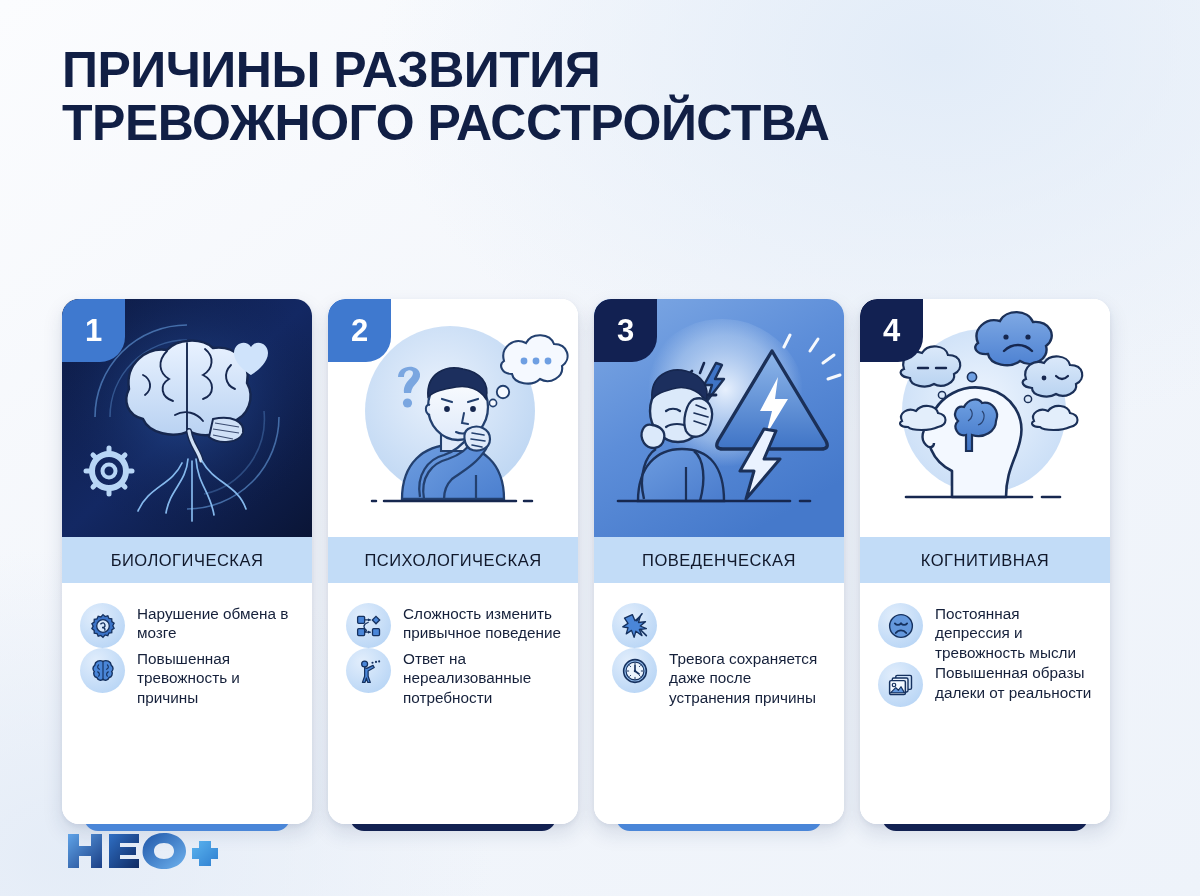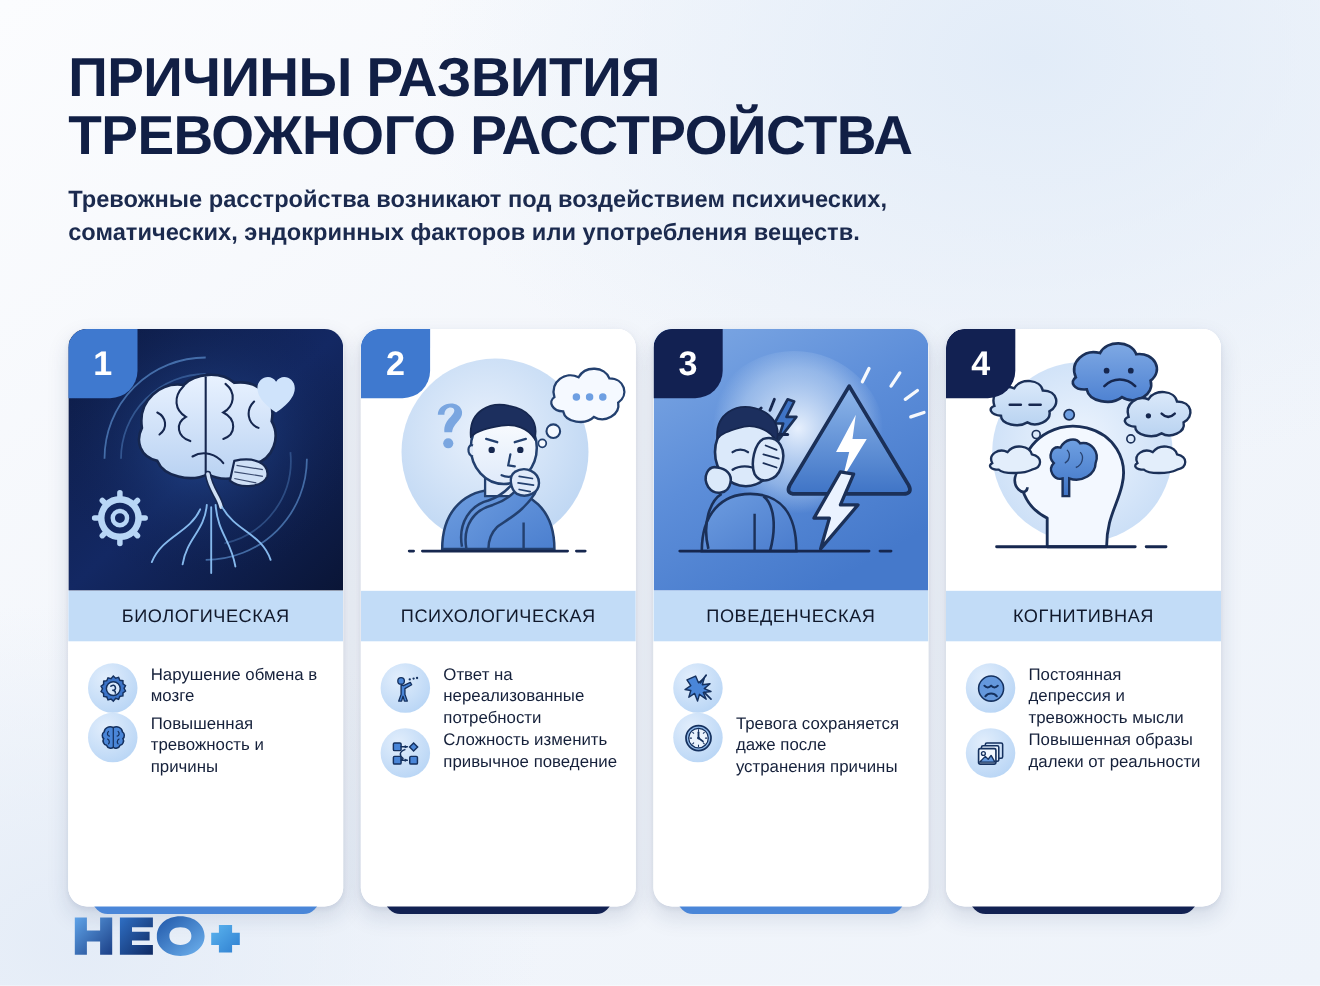--- a/index.html
+++ b/index.html
@@ -87,24 +87,20 @@
 </head>
 <body>
 
 <div class="page">
 
   <div class="header">
     <h1 class="title">
       <span>ПРИЧИНЫ РАЗВИТИЯ</span>
       <span class="l2">ТРЕВОЖНОГО РАССТРОЙСТВА</span>
     </h1>
-    <p class="subtitle">
-      <span>Тревожные расстройства возникают под воздействием психических,</span>
-      <span class="s2">соматических, эндокринных факторов или употребления веществ.</span>
-    </p>
   </div>
 
   <div class="cards">
 
     <div class="card">
       <div class="underbar" style="background:#4a86d8"></div>
       <div class="card-inner">
         <div class="illus">
           <svg viewBox="0 0 250 238" preserveAspectRatio="xMidYMid slice">
             <defs>
@@ -298,53 +294,53 @@
             <span>2</span>
           </div>
         </div>
         <div class="label-band">
           <span>ПСИХОЛОГИЧЕСКАЯ</span>
         </div>
         <div class="bullets">
           <div class="bullet">
             <span class="bullet-icon">
               <svg viewBox="0 0 32 32">
-                <g fill="#4a86d8" stroke="#15315f" stroke-width="1.4" stroke-linejoin="round">
-                  <circle cx="11" cy="8" r="3.4"></circle>
-                  <path d="M11 12 L11 22 L8.5 29 L11.5 29 L13 24 L14.5 29 L17.5 29 L15 22 L15 16 L22 12 L20.6 9.6 L13.5 13 Z"></path>
-                </g>
-                <g fill="#15315f">
-                  <circle cx="20" cy="6.5" r="1.2"></circle>
-                    <circle cx="24" cy="5.6" r="1.2"></circle>
-                    <circle cx="27.6" cy="5" r="1.2"></circle>
-                </g>
-              </svg>
-            </span>
-            <span class="bullet-text">Ответ на нереализованные потребности</span>
-          </div>
-          <div class="bullet">
-            <span class="bullet-icon">
-              <svg viewBox="0 0 32 32">
                 <rect x="3" y="5" width="8" height="8" rx="1.2" fill="#4a86d8" stroke="#15315f" stroke-width="1.5"></rect>
                 <rect x="3" y="19" width="8" height="8" rx="1.2" fill="#4a86d8" stroke="#15315f" stroke-width="1.5"></rect>
                 <rect x="20" y="19" width="8" height="8" rx="1.2" fill="#4a86d8" stroke="#15315f" stroke-width="1.5"></rect>
                 <path d="M24 5 l4.2 4.2 -4.2 4.2 -4.2 -4.2 Z" fill="#4a86d8" stroke="#15315f" stroke-width="1.5"></path>
                 <g fill="none" stroke="#15315f" stroke-width="1.5" stroke-linecap="round">
                   <path d="M11 9 L17.5 9"></path>
                     <path d="M11 23 L17.5 23"></path>
                   <path d="M15 12 C 9 14, 9 18, 13 21"></path>
                 </g>
                 <g fill="#15315f">
                   <path d="M17.8 9 l-3 -1.8 0 3.6 Z"></path>
                     <path d="M17.8 23 l-3 -1.8 0 3.6 Z"></path>
                     <path d="M13.6 21.4 l-3.4 -0.4 2 2.8 Z"></path>
                 </g>
               </svg>
             </span>
             <span class="bullet-text">Сложность изменить привычное поведение</span>
+          </div>
+          <div class="bullet">
+            <span class="bullet-icon">
+              <svg viewBox="0 0 32 32">
+                <g fill="#4a86d8" stroke="#15315f" stroke-width="1.4" stroke-linejoin="round">
+                  <circle cx="11" cy="8" r="3.4"></circle>
+                  <path d="M11 12 L11 22 L8.5 29 L11.5 29 L13 24 L14.5 29 L17.5 29 L15 22 L15 16 L22 12 L20.6 9.6 L13.5 13 Z"></path>
+                </g>
+                <g fill="#15315f">
+                  <circle cx="20" cy="6.5" r="1.2"></circle>
+                    <circle cx="24" cy="5.6" r="1.2"></circle>
+                    <circle cx="27.6" cy="5" r="1.2"></circle>
+                </g>
+              </svg>
+            </span>
+            <span class="bullet-text">Ответ на нереализованные потребности</span>
           </div>
         </div>
       </div>
     </div>
 
     <div class="card">
       <div class="underbar" style="background:#4a86d8"></div>
       <div class="card-inner">
         <div class="illus">
           <svg viewBox="0 0 250 238" preserveAspectRatio="xMidYMid slice">

